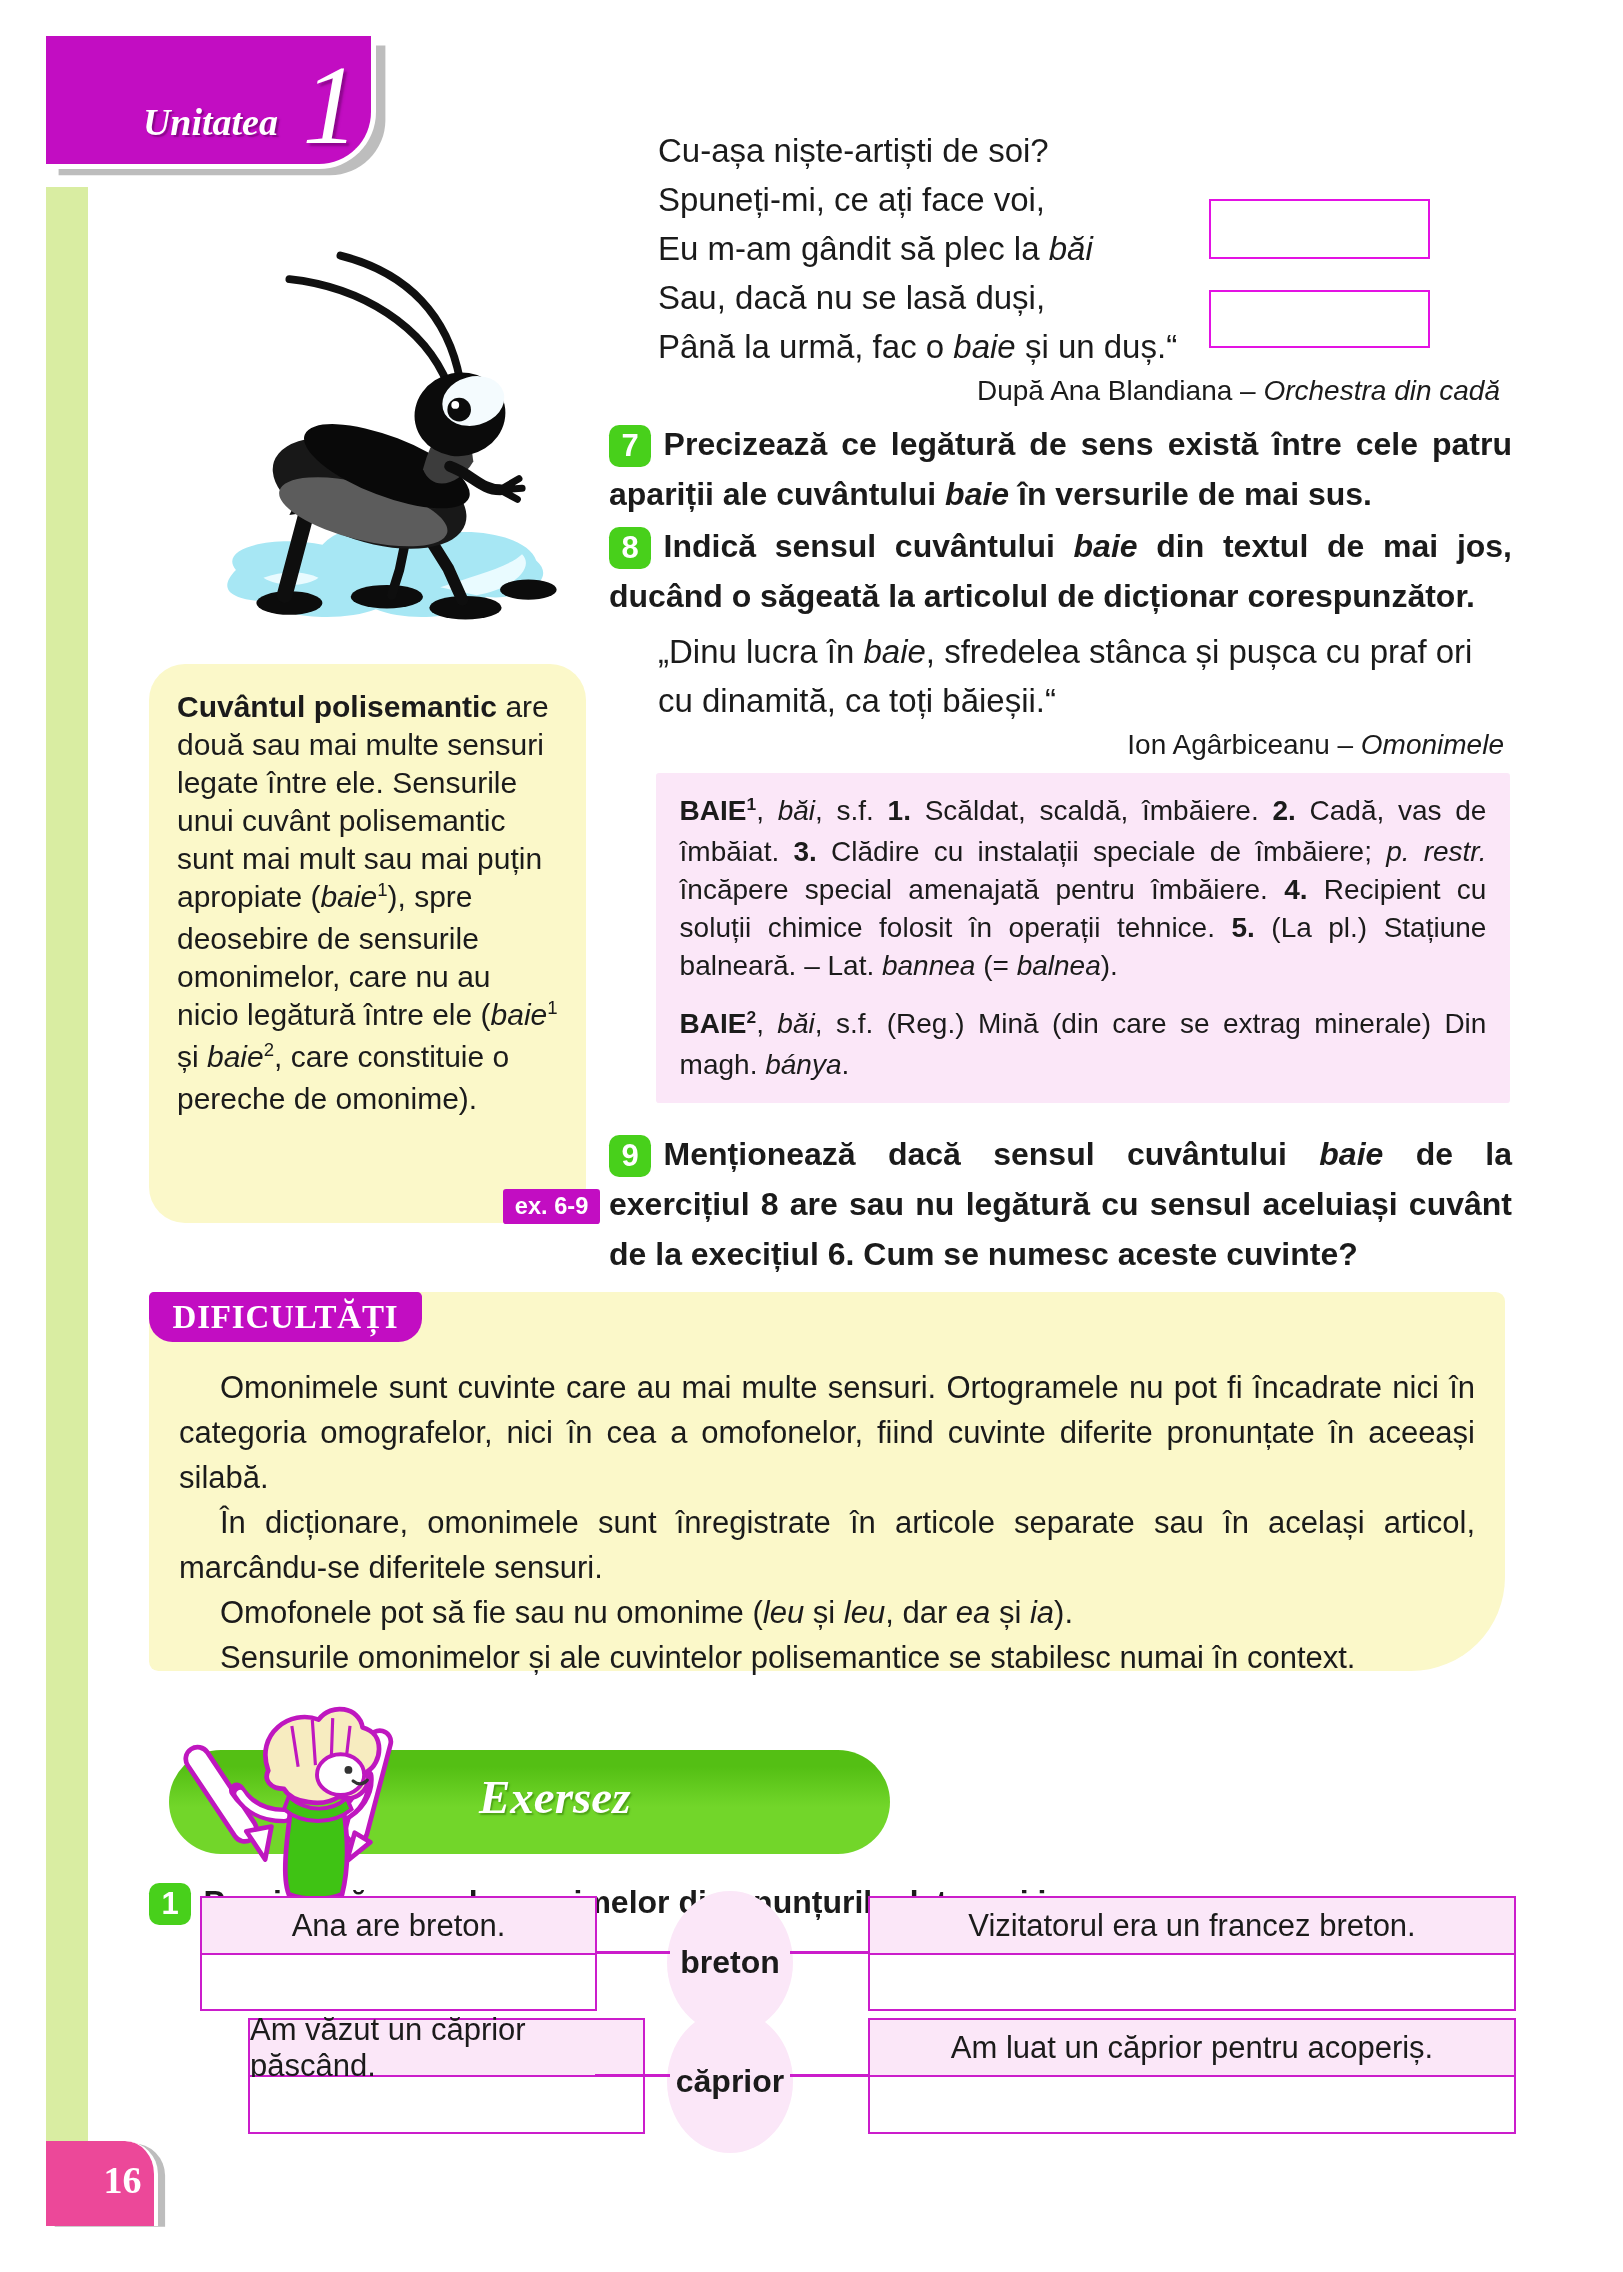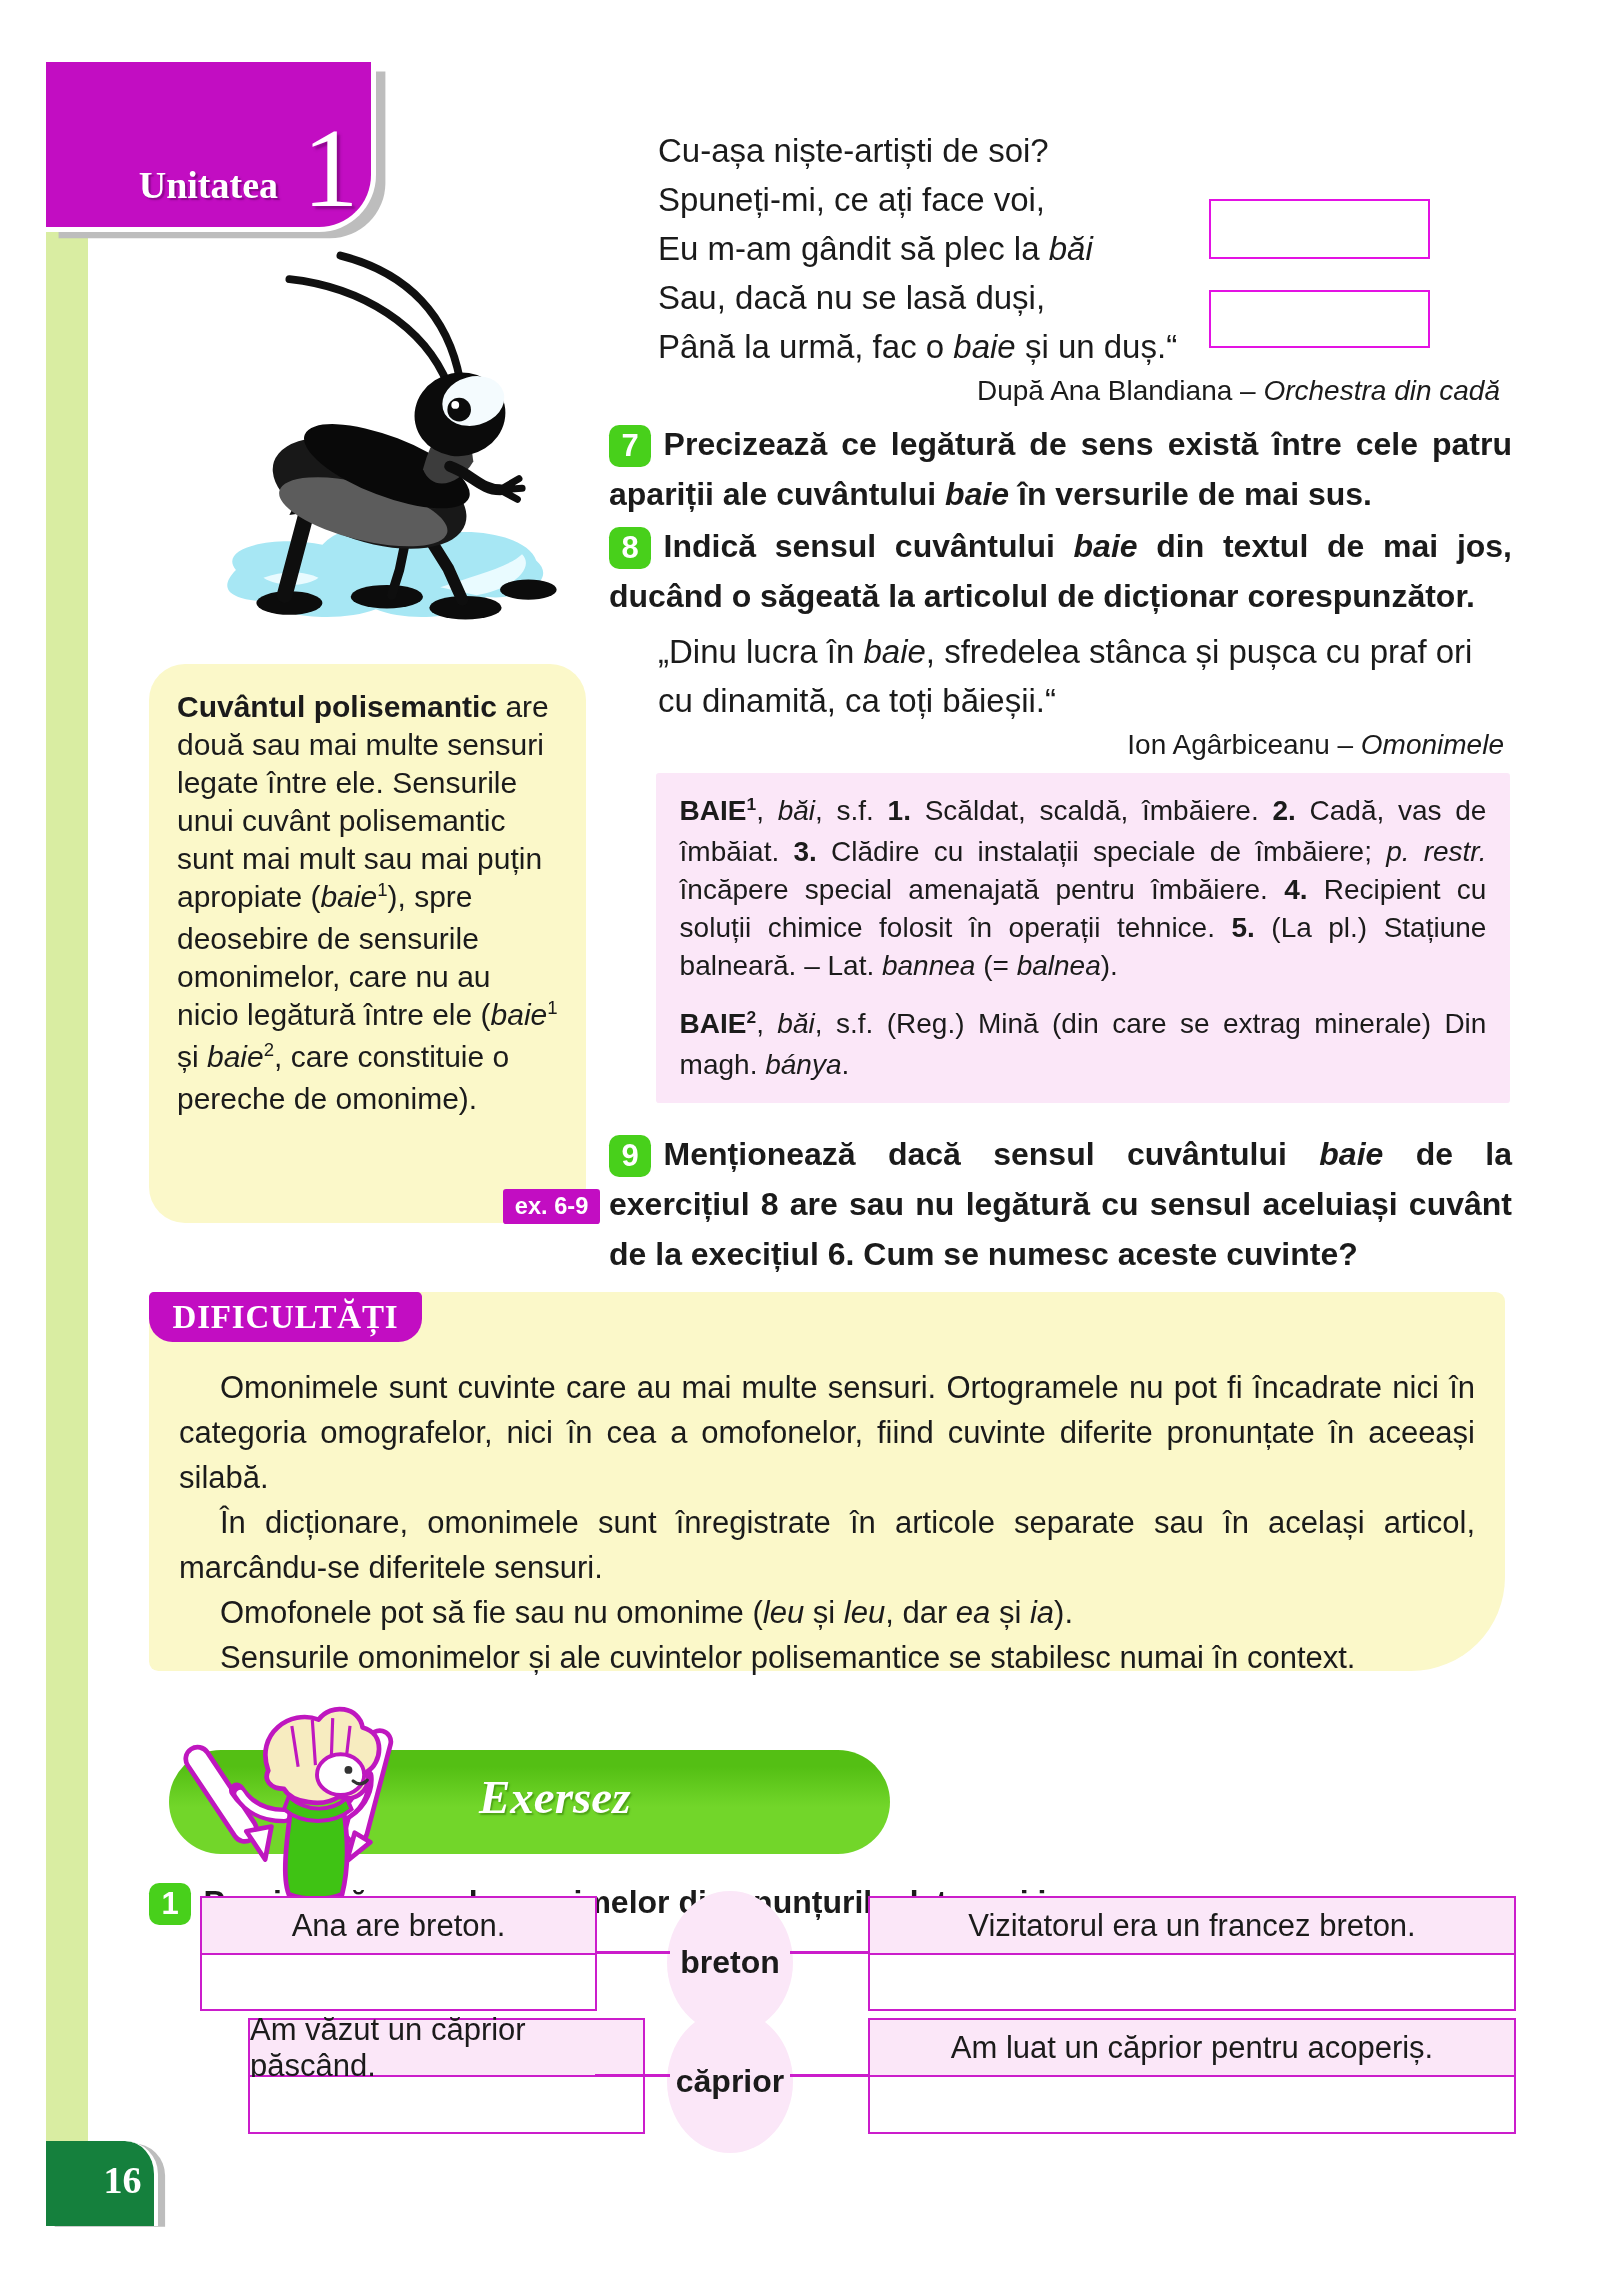--- a/index.html
+++ b/index.html
@@ -11,25 +11,26 @@
   .abs { position:absolute; }
   .it { font-style:italic; }
   .bd { font-weight:bold; }
   .sp { font-size:62%; position:relative; top:-0.55em; }
 
   
   #left-strip { left:46px; top:187px; width:42px; height:1955px; background:#d9eda2; }
 
   
   #unit-header {
-    left:46px; top:62px; width:330px; height:170px;
+    left:46px; top:36px; width:330px; height:133px;
     background:#c20dc2;
     border-right:5.5px solid #ffffff; border-bottom:5.5px solid #ffffff;
     border-radius:0 0 57px 0;
     box-shadow:11px 7.9px 0 -1.6px #bdbdbd;
+    font-style:italic;
   }
   #unit-label {
     position:absolute; right:93px; bottom:20.4px;
     font-family:"Liberation Serif","DejaVu Serif",serif;
     font-weight:bold; font-size:38px; color:#fff;
     text-shadow:2.4px 2.4px 1.6px rgba(90,0,90,.55);
   }
   #unit-number {
     position:absolute; right:12.6px; bottom:3.1px; line-height:1;
     font-family:"Liberation Serif","DejaVu Serif",serif;
@@ -136,21 +137,21 @@
   #ellipse-caprior { left:667px; top:2010px; width:126px; height:143px; }
   .conn { position:absolute; height:3.1px; background:#cb1dcb; }
   #conn-1a { left:595px;  top:1951px; width:75px; }
   #conn-1b { left:790px; top:1951px; width:79px; }
   #conn-2a { left:595px;  top:2074px; width:75px; }
   #conn-2b { left:790px; top:2074px; width:79px; }
 
   
   #page-num-box {
     left:46px; top:2141px; width:112px; height:85px;
-    background:#15803d; border-radius:0 33px 0 0;
+    background:#ec4899; border-radius:0 33px 0 0;
     border-right:4.7px solid #fff;
     box-shadow:7.9px 1.6px 0 -0.8px #bdbdbd;
   }
   #page-num {
     position:absolute; right:12.6px; top:17.3px;
     font-family:"Liberation Serif","DejaVu Serif",serif;
     font-weight:bold; font-size:38px; color:#fff;
   }
 </style>
 </head>

